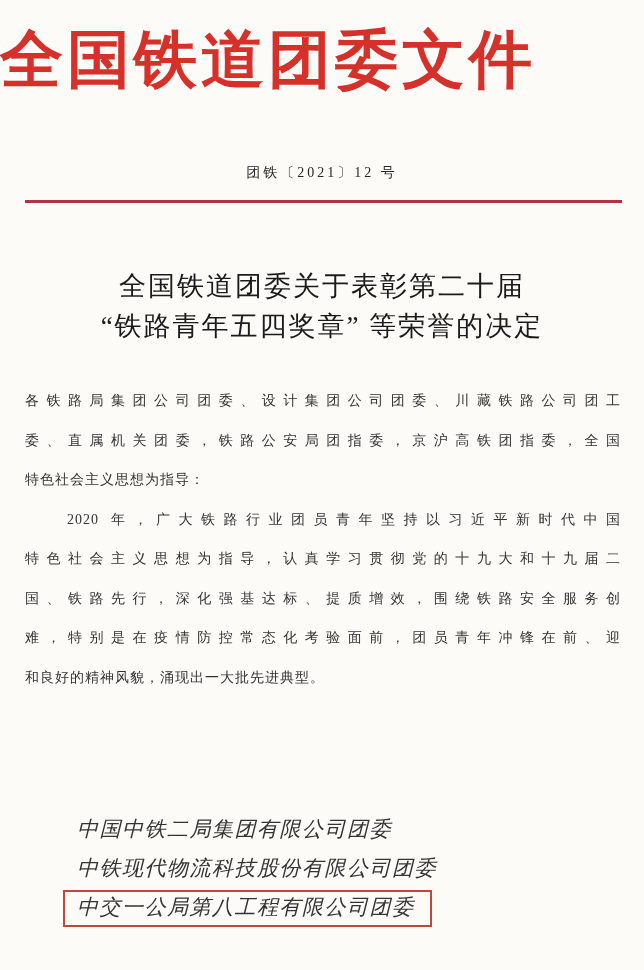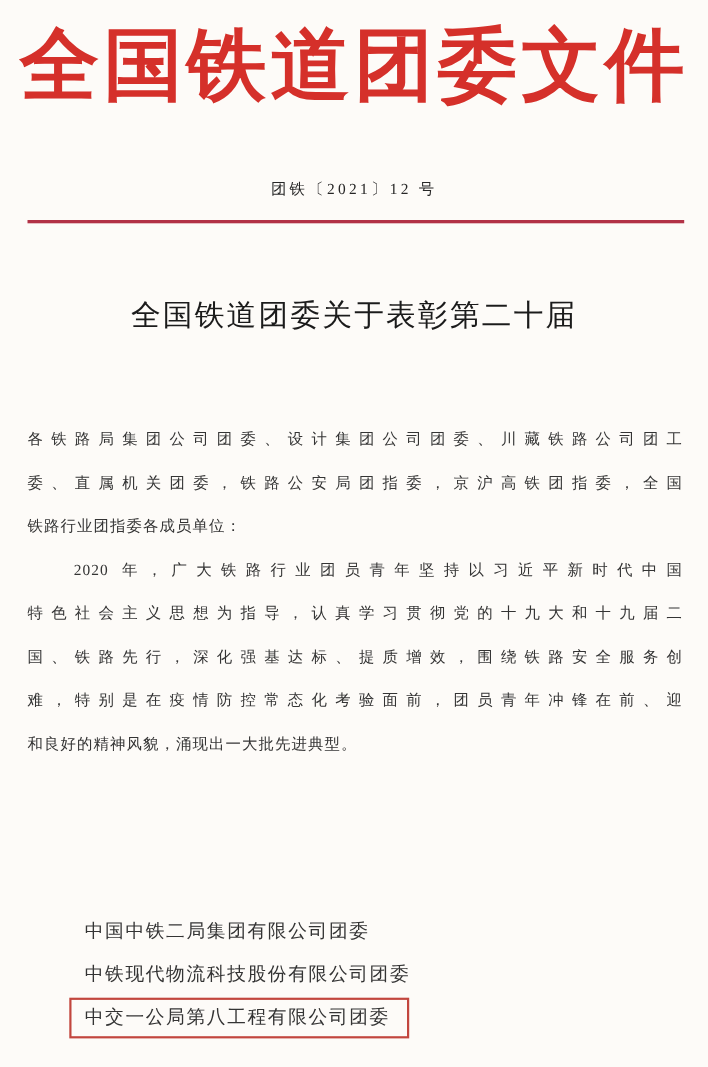--- a/index.html
+++ b/index.html
@@ -14,22 +14,22 @@
   body{background:#e8e8e8;font-family:"Liberation Serif","DejaVu Serif",serif;}
   .page{
     position:relative;
     width:644px;height:970px;
     background:var(--paper);
     margin:0 auto;
     overflow:hidden;
   }
   .header-title{
     position:absolute;top:24px;left:0;right:0;
-    text-align:center;
-    font-size:72px;line-height:72px;
+    text-align:left;
+    font-size:63px;line-height:72px;
     font-weight:700;
     letter-spacing:4px;
     color:var(--red-header);
   }
   .doc-number{
     position:absolute;top:160px;left:0;right:0;
     text-align:center;
     font-size:14px;line-height:26px;
     letter-spacing:3px;
     color:#262626;
@@ -57,24 +57,25 @@
     text-align:justify;
     white-space:nowrap;
   }
   .bline.fill{
     text-align:justify;
     text-align-last:justify;
     white-space:normal;
   }
   .bline.indent{ padding-left:42px; }
   .honor-list{
-    position:absolute;top:827px;left:77px;width:540px;
-    font-size:17px;line-height:39px;
+    position:absolute;top:810px;left:77px;width:540px;
+    font-size:21px;line-height:39px;
     letter-spacing:1.5px;
     color:var(--ink);
+    font-style:italic;
   }
   .honor-item{ height:39px; }
   .honor-item .boxed{
     display:inline-block;
     border:2px solid var(--red-box);
     padding:2px 15px 4px 12px;
     margin-left:-14px;
     line-height:27px;
     text-align:center;
   }
@@ -85,26 +86,27 @@
 <div class="page">
 
   <div class="header-title">全国铁道团委文件</div>
 
   <div class="doc-number">团铁〔2021〕12 号</div>
 
   <div class="red-line"></div>
 
   <div class="doc-title">
     <div>全国铁道团委关于表彰第二十届</div>
+    <div>“铁路青年五四奖章” 等荣誉的决定</div>
   </div>
 
   <div class="doc-body">
       <div class="bline fill">各铁路局集团公司团委、设计集团公司团委、川藏铁路公司团工</div>
       <div class="bline fill">委、直属机关团委，铁路公安局团指委，京沪高铁团指委，全国</div>
-      <div class="bline">铁路行业团指委各成员单位：</div>
+      <div class="bline">特色社会主义思想为指导：</div>
       <div class="bline fill indent">2020 年，广大铁路行业团员青年坚持以习近平新时代中国</div>
       <div class="bline fill">特色社会主义思想为指导，认真学习贯彻党的十九大和十九届二</div>
       <div class="bline fill">国、铁路先行，深化强基达标、提质增效，围绕铁路安全服务创</div>
       <div class="bline fill">难，特别是在疫情防控常态化考验面前，团员青年冲锋在前、迎</div>
       <div class="bline">和良好的精神风貌，涌现出一大批先进典型。</div>
     </div>
 
   <div class="honor-list">
       <div class="honor-item">中国中铁二局集团有限公司团委</div>
       <div class="honor-item">中铁现代物流科技股份有限公司团委</div>

